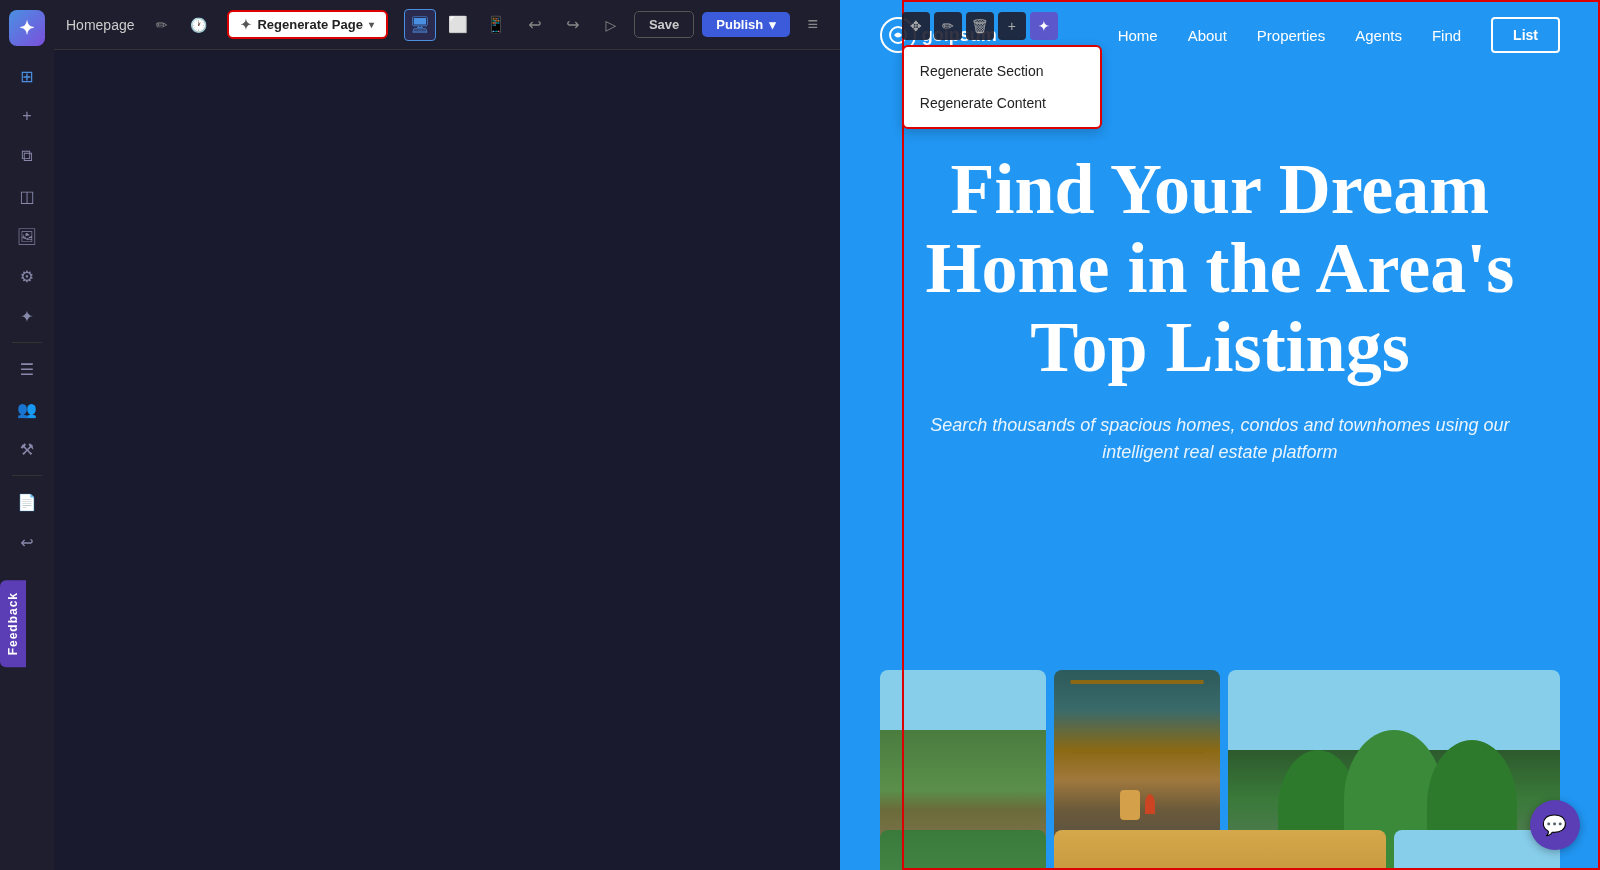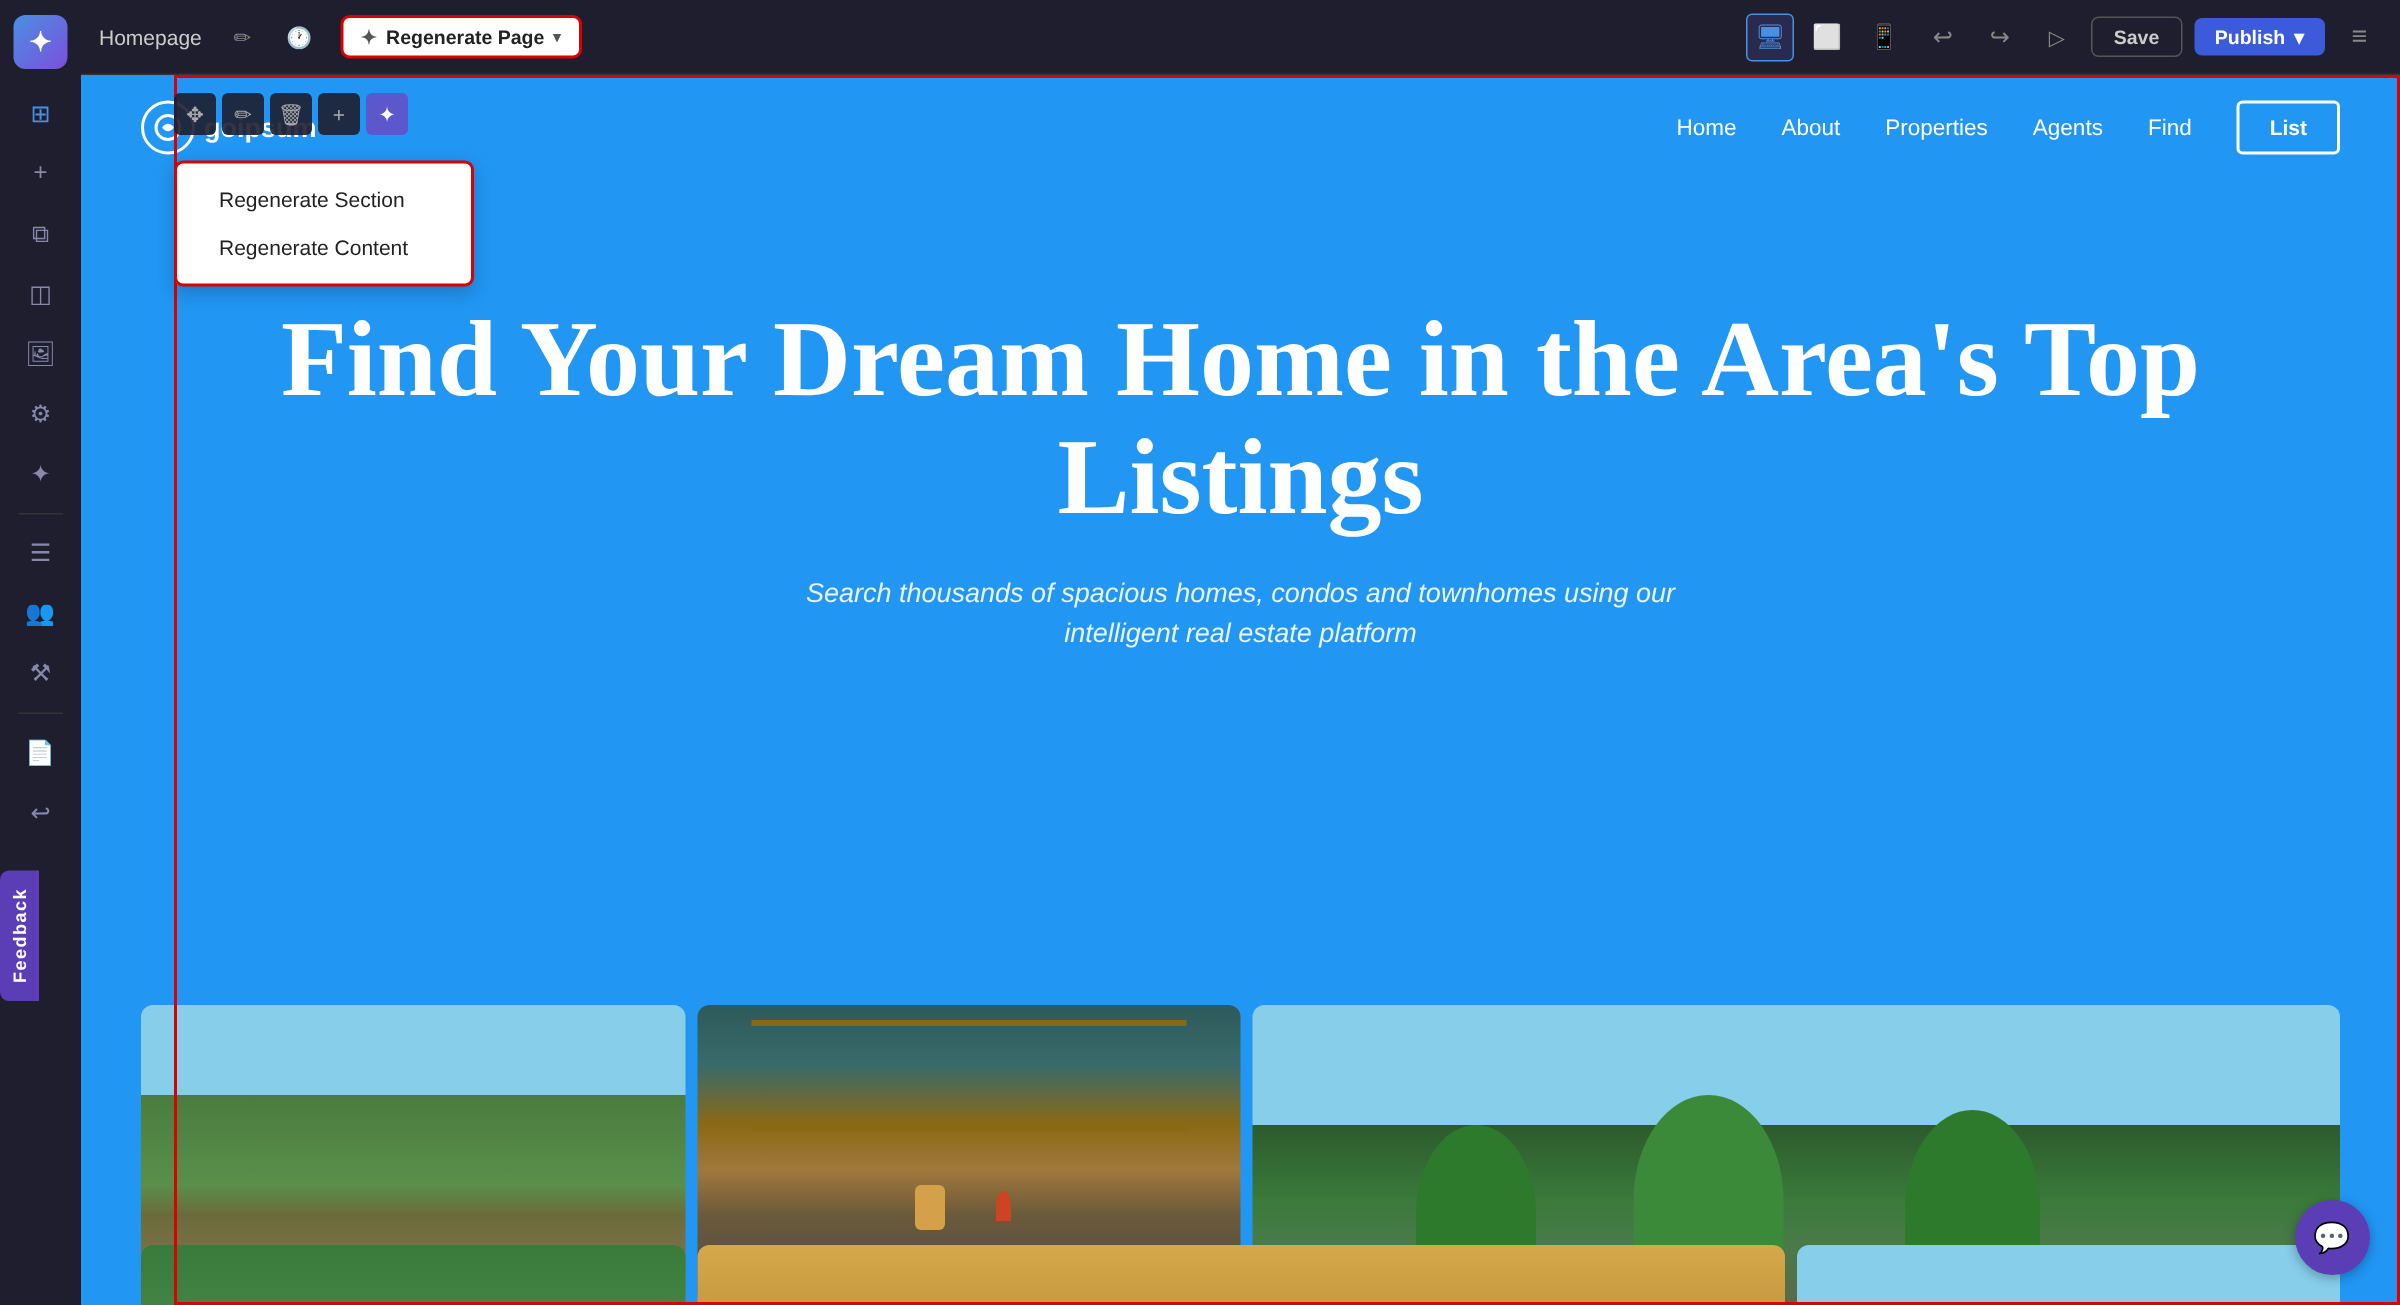--- a/index.html
+++ b/index.html
@@ -48,21 +48,21 @@
       padding: 12px 6px;
       border-radius: 0 6px 6px 0;
       cursor: pointer;
       letter-spacing: 1px;
     }
 
     
     .main {
       flex: 1;
       display: flex;
-      flex-direction: column;
+      flex-direction: row;
       position: relative;
     }
 
     
     .topbar {
       height: 50px;
       background: #1e1e2e;
       display: flex;
       align-items: center;
       padding: 0 12px;
@@ -190,25 +190,24 @@
     }
 
     
     .dropdown-popup {
       position: absolute;
       top: 45px;
       left: 62px;
       background: white;
       border: 2px solid #d00;
       border-radius: 6px;
-      padding: 8px 12px;
+      padding: 8px 0;
       z-index: 200;
       min-width: 200px;
       box-shadow: 0 4px 12px rgba(0,0,0,0.2);
-      margin-top: 12px;
     }
     .dropdown-item {
       padding: 8px 16px;
       font-size: 14px;
       color: #222;
       cursor: pointer;
     }
 
     
     .website-preview {

